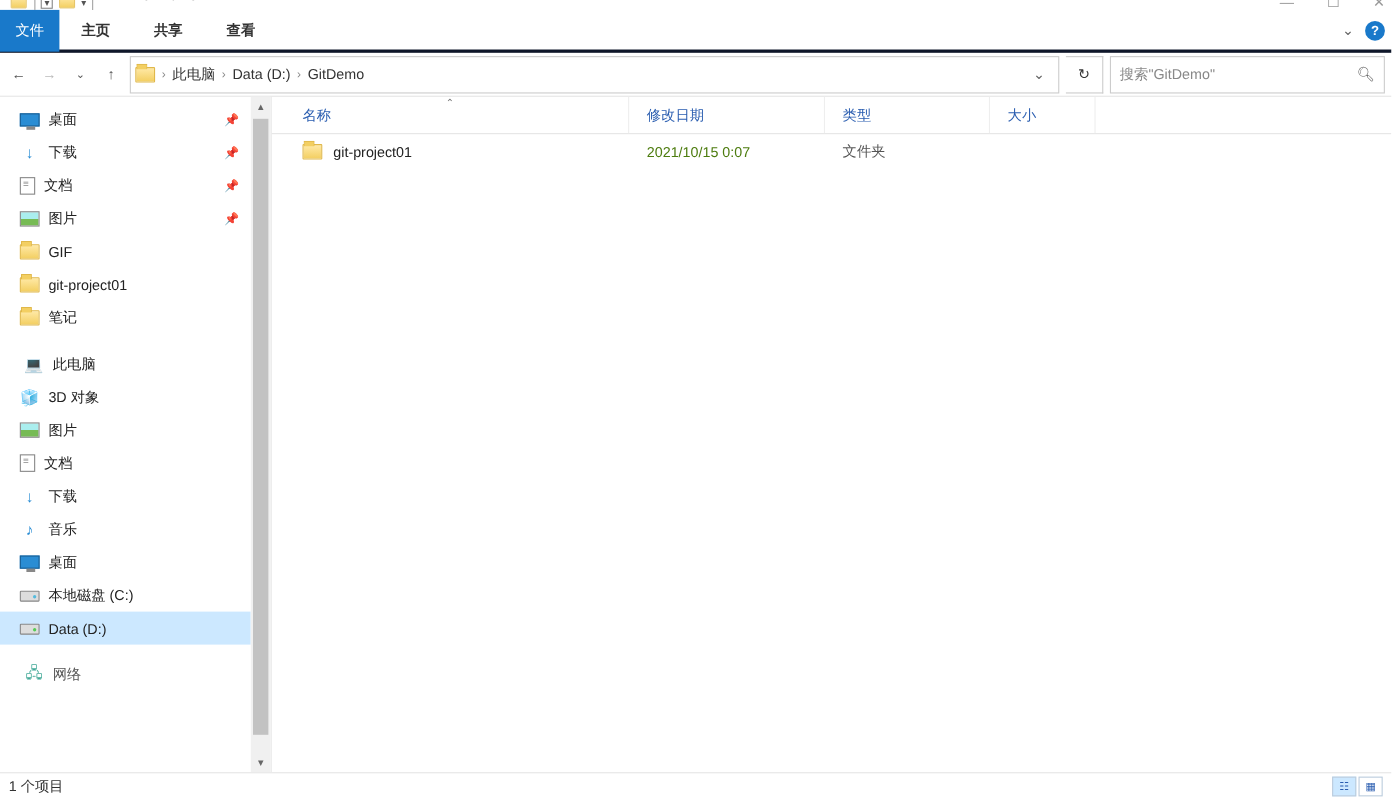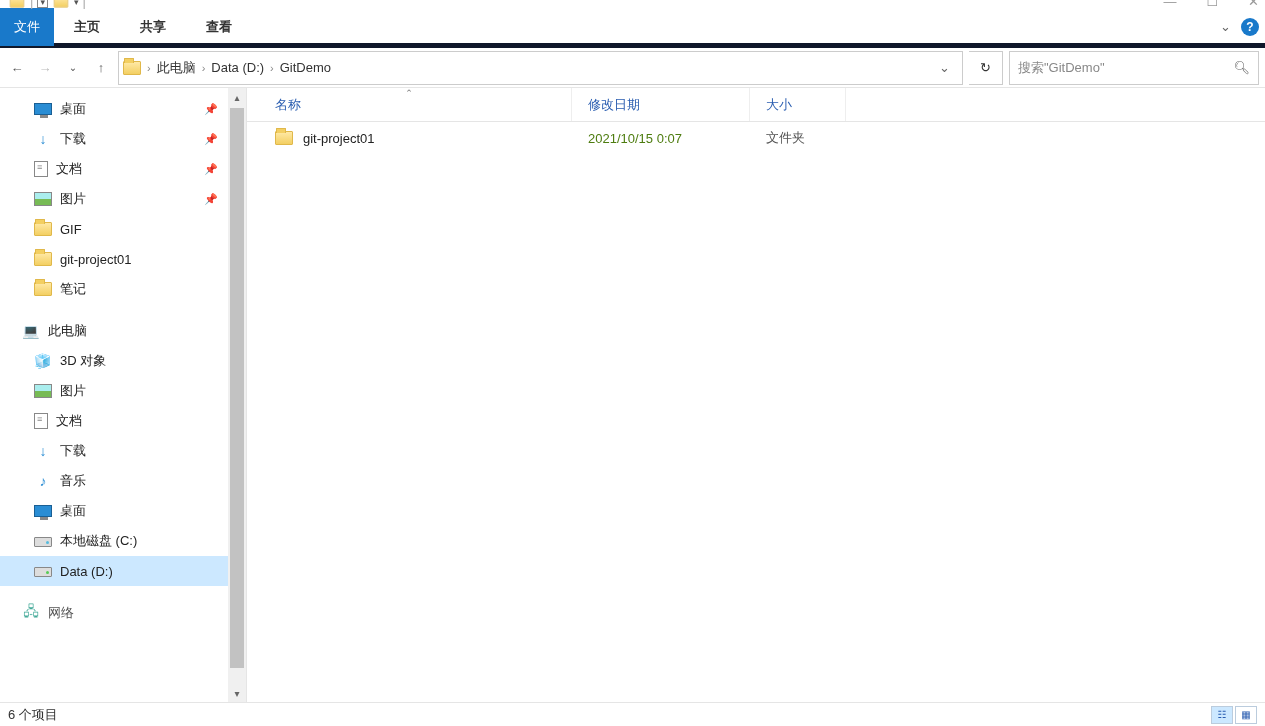--- a/index.html
+++ b/index.html
@@ -4,21 +4,21 @@
 <style>
 * { margin: 0; padding: 0; box-sizing: border-box; font-family: "Microsoft YaHei", "Segoe UI", sans-serif; font-size: 13px; }
 body { background: #fff; width: 1265px; height: 726px; overflow: hidden; display: flex; flex-direction: column; }
 
 .titlebar { height: 10px; display: flex; align-items: center; padding: 0 6px; color: #555; }
 .titlebar .title-text { margin-left: 120px; color: #555; position: absolute; top: -6px; left: 0px;}
 .titlebar-icons { position: absolute; top: -6px; left: 8px; display: flex; gap: 4px; align-items: center;}
 .titlebar-icons .sep { color: #aaa; }
 .win-controls { position: absolute; top: -6px; right: 6px; display: flex; gap: 30px; color: #999; }
 
-.ribbon-bar { height: 38px; display: flex; align-items: center; border-bottom: 5px solid #0f172a; background: #fff; }
+.ribbon-bar { height: 38px; display: flex; align-items: center; border-bottom: 3px solid #0f172a; background: #fff; }
 .ribbon-file { background: #1979ca; color: #fff; padding: 8px 14px; height: 38px; display: flex; align-items: center; }
 .ribbon-tab { padding: 8px 20px; color: #333; cursor: default; font-weight: bold; }
 .ribbon-right { margin-left: auto; display: flex; align-items: center; gap: 10px; padding-right: 6px; }
 .help-icon { width: 18px; height: 18px; border-radius: 50%; background: #1979ca; color: #fff; display: flex; align-items: center; justify-content: center; font-size: 12px; font-weight: bold;}
 .chevron-icon { color: #666; }
 
 .nav-bar { height: 40px; display: flex; align-items: center; padding: 4px 6px; gap: 6px; border-bottom: 1px solid #e5e5e5; }
 .nav-btn { width: 22px; height: 22px; display: flex; align-items: center; justify-content: center; color: #555; }
 .nav-btn.disabled { color: #bbb; }
 .addr-box { flex: 1; display: flex; align-items: center; border: 1px solid #ccc; height: 34px; padding: 0 4px; background: #fff; }
@@ -28,21 +28,21 @@
 .addr-drop { margin-left: auto; color: #666; padding: 0 8px; }
 .refresh-btn { width: 34px; height: 34px; border: 1px solid #ccc; border-left: none; display: flex; align-items: center; justify-content: center; color: #333; }
 .search-box { width: 250px; height: 34px; border: 1px solid #ccc; display: flex; align-items: center; padding: 0 8px; color: #888; }
 .search-box .placeholder { color: #888; flex: 1; }
 .search-box .mag { color: #666; }
 
 .main-area { flex: 1; display: flex; overflow: hidden; }
 
 .sidebar-wrap { width: 247px; display: flex; border-right: 1px solid #e5e5e5; background: #fff; }
 .sidebar { flex: 1; overflow: hidden; padding-top: 6px;}
-.sidebar-item { height: 30px; display: flex; align-items: center; padding-left: 34px; gap: 8px; color: #222; cursor: default; }
+.sidebar-item { height: 30px; display: flex; align-items: center; padding-left: 18px; gap: 8px; color: #222; cursor: default; }
 .sidebar-item.level1 { padding-left: 22px; }
 .sidebar-item.selected { background: #cce8ff; }
 .sidebar-item.cut { color: #555; }
 .pin { margin-left: auto; margin-right: 10px; color: #888; font-size: 11px; }
 .scroll-track { width: 18px; background: #f0f0f0; display: flex; flex-direction: column; align-items: center; }
 .scroll-arrow { height: 18px; display: flex; align-items: center; justify-content: center; color: #666; font-size: 10px; width: 100%; }
 .scroll-thumb { width: 14px; background: #c2c2c2; border-radius: 0; }
 
 .content { flex: 1; display: flex; flex-direction: column; }
 .col-headers { height: 34px; display: flex; align-items: center; border-bottom: 1px solid #e5e5e5; color: #2a5db0; }
@@ -228,36 +228,37 @@
     </div>
   </div>
 
   <div class="content">
     <div class="col-headers">
       <div class="col name">
         <span>名称</span>
         <span class="sort-caret">⌃</span>
       </div>
       <div class="col date">修改日期</div>
+      <div class="col type">类型</div>
       <div class="col size">大小</div>
     </div>
     <div id="file-rows">
         <div class="file-row">
           <div class="fname">
             <span class="ico-folder"></span>
             <span>git-project01</span>
           </div>
           <div class="fdate">2021/10/15 0:07</div>
           <div class="ftype">文件夹</div>
           <div class="fsize"></div>
         </div>
       </div>
   </div>
 
 </div>
 
 <div class="status-bar">
-  <span>6 个项目</span>
+  <span>1 个项目</span>
   <div class="view-toggles">
     <div class="view-btn active">☷</div>
     <div class="view-btn">▦</div>
   </div>
 </div>
 
 </body></html>

